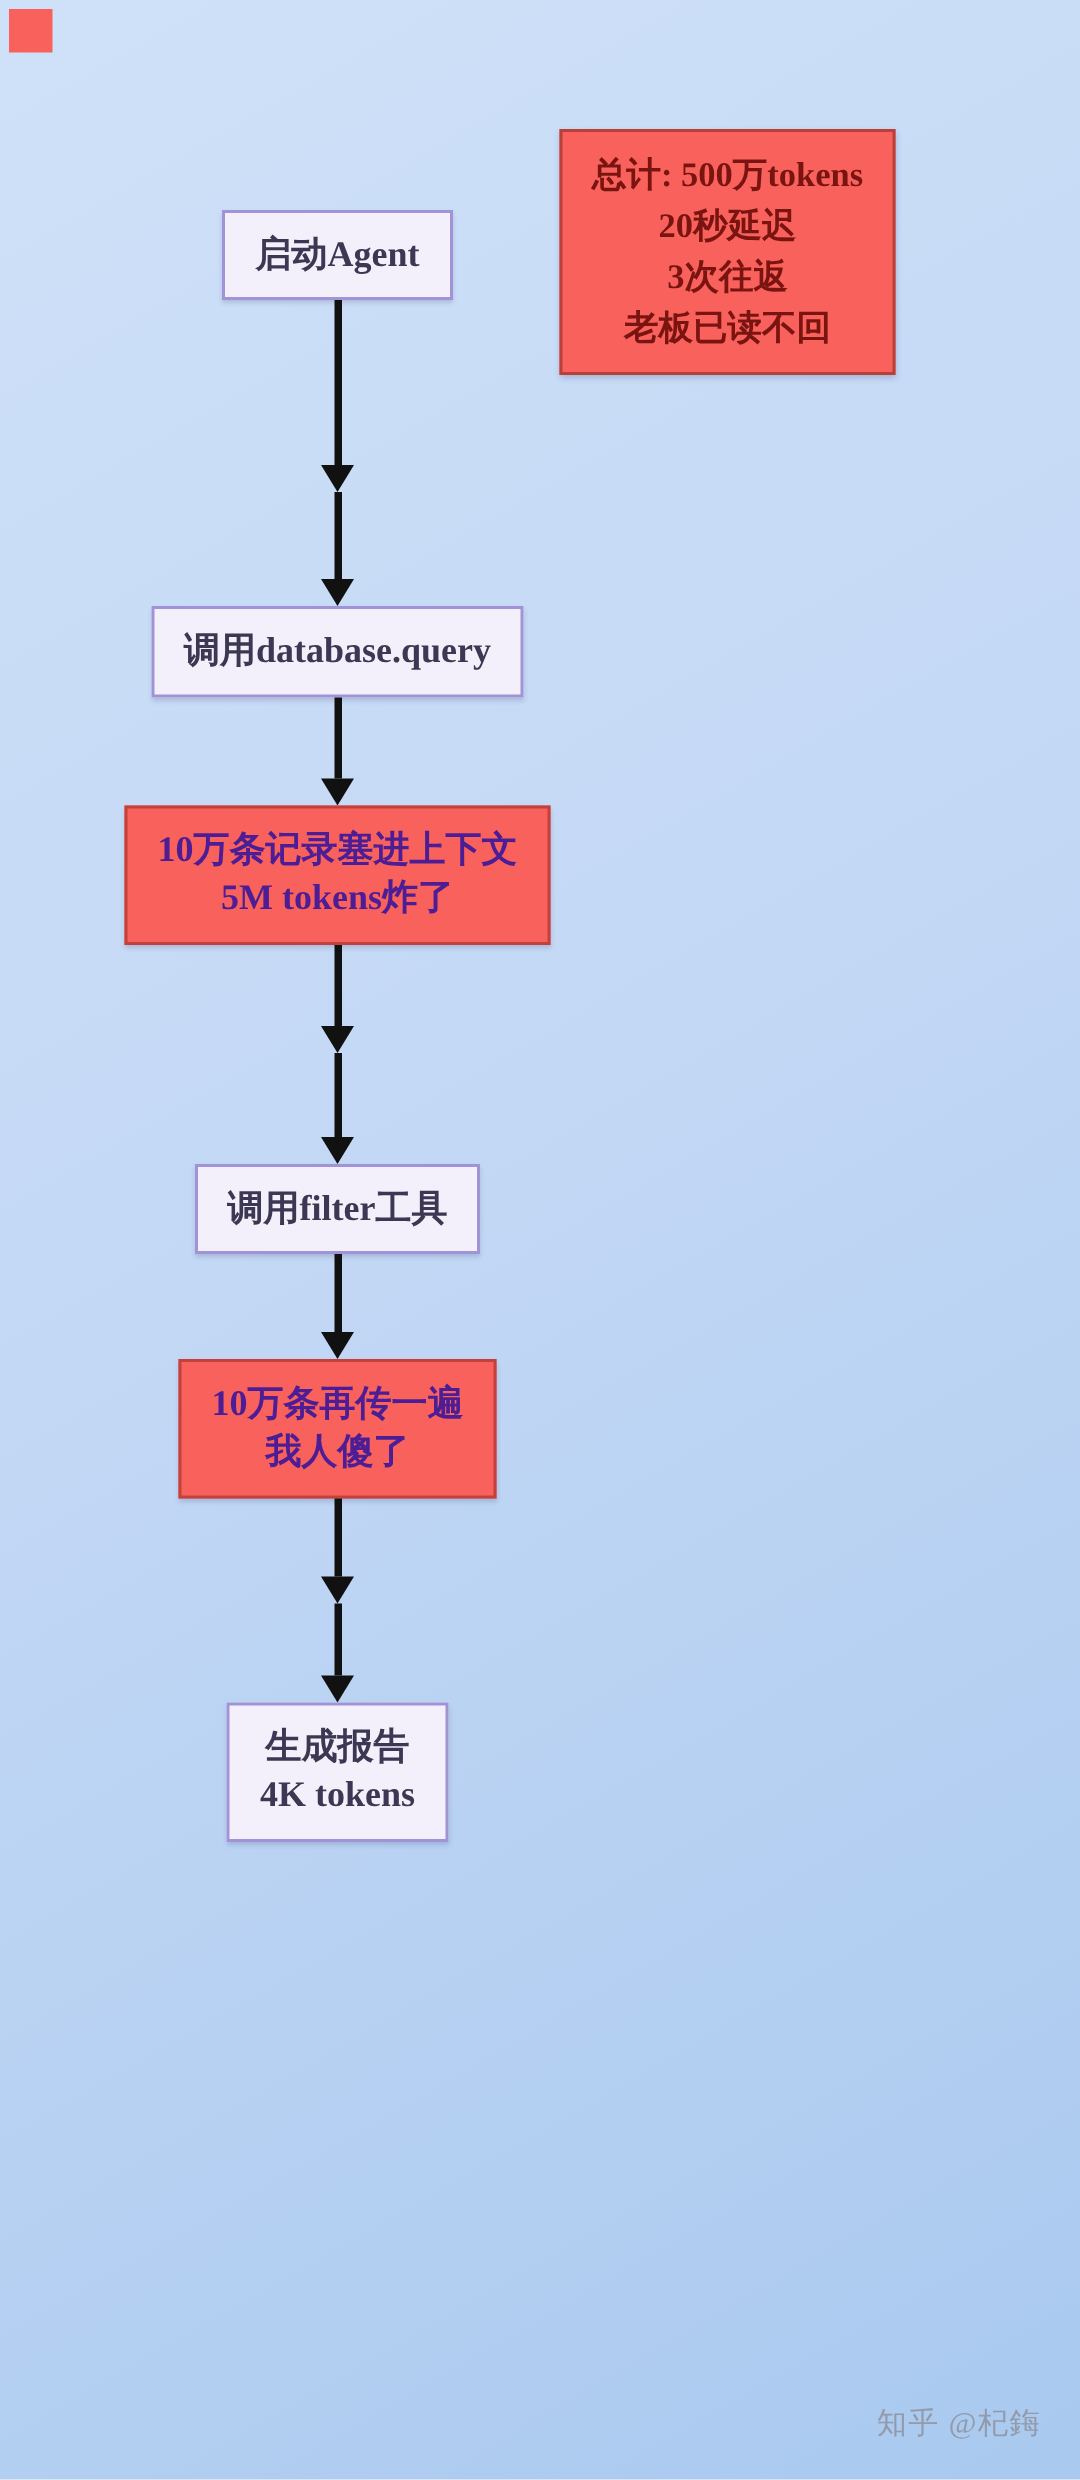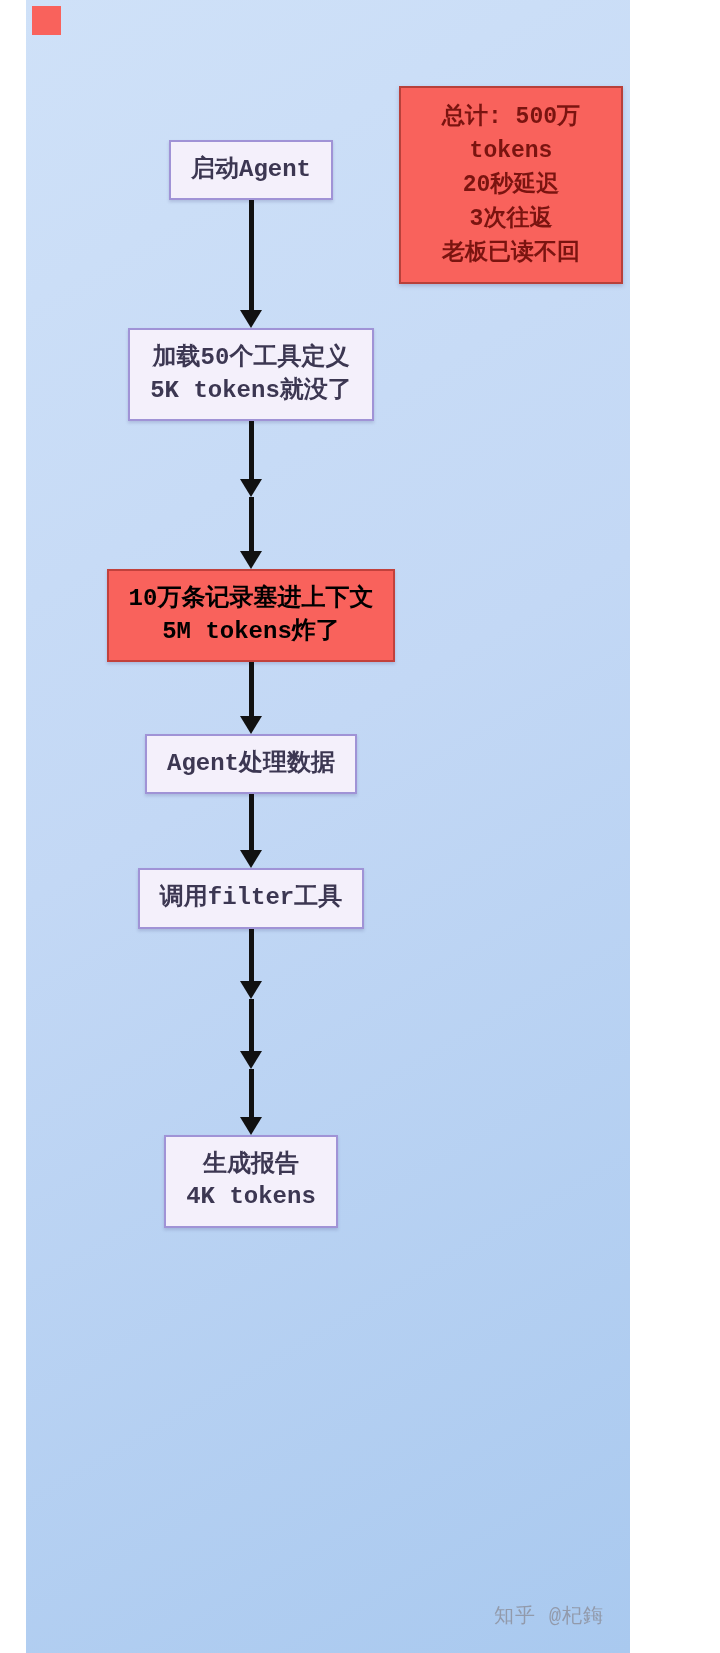--- a/index.html
+++ b/index.html
@@ -1,26 +1,25 @@
 <!DOCTYPE html>
 <html><head>
 <meta charset="utf-8">
 <style>
   html, body {
     margin: 0;
     padding: 0;
   }
   .canvas {
     position: relative;
-    width: 604px;
+    width: 720px;
     height: 1653px;
     overflow: hidden;
     background: linear-gradient(150deg, #cfe1f8 0%, #c3d8f5 45%, #a9c9ef 100%);
-    font-family: Liberation Mono, monospace;
-    margin-left: 26px;
+    font-family: Liberation Serif, serif;
   }
   .corner-square {
     position: absolute;
     left: 6px;
     top: 6px;
     width: 29px;
     height: 29px;
     background: #f9625c;
   }
   .summary-box {
@@ -62,21 +61,21 @@
     box-shadow: 0 2px 3px rgba(60, 60, 120, 0.2);
   }
   .node.normal {
     background: #f4f0fb;
     border: 2px solid #a093d6;
     color: #3c3752;
   }
   .node.alert {
     background: #f9625c;
     border: 2px solid #c2413c;
-    color: #000000;
+    color: #4c1d95;
   }
   .arrow {
     display: flex;
     flex-direction: column;
     align-items: center;
   }
   .arrow .shaft {
     width: 5px;
     flex: 1;
     background: #111111;
@@ -121,56 +120,56 @@
 
   <div class="flow">
 
     <div class="node normal">启动Agent</div>
 
     <div class="arrow a1">
       <div class="shaft"></div>
       <div class="head"></div>
     </div>
 
-    <div class="node normal">加载50个工具定义
-5K tokens就没了</div>
 
     <div class="arrow a2">
       <div class="shaft"></div>
       <div class="head"></div>
     </div>
 
+    <div class="node normal">调用database.query</div>
 
     <div class="arrow a3">
       <div class="shaft"></div>
       <div class="head"></div>
     </div>
 
     <div class="node alert">10万条记录塞进上下文
 5M tokens炸了</div>
 
     <div class="arrow a4">
       <div class="shaft"></div>
       <div class="head"></div>
     </div>
 
-    <div class="node normal">Agent处理数据</div>
 
     <div class="arrow a5">
       <div class="shaft"></div>
       <div class="head"></div>
     </div>
 
     <div class="node normal">调用filter工具</div>
 
     <div class="arrow a6">
       <div class="shaft"></div>
       <div class="head"></div>
     </div>
 
+    <div class="node alert">10万条再传一遍
+我人傻了</div>
 
     <div class="arrow a7">
       <div class="shaft"></div>
       <div class="head"></div>
     </div>
 
 
     <div class="arrow a8">
       <div class="shaft"></div>
       <div class="head"></div>

